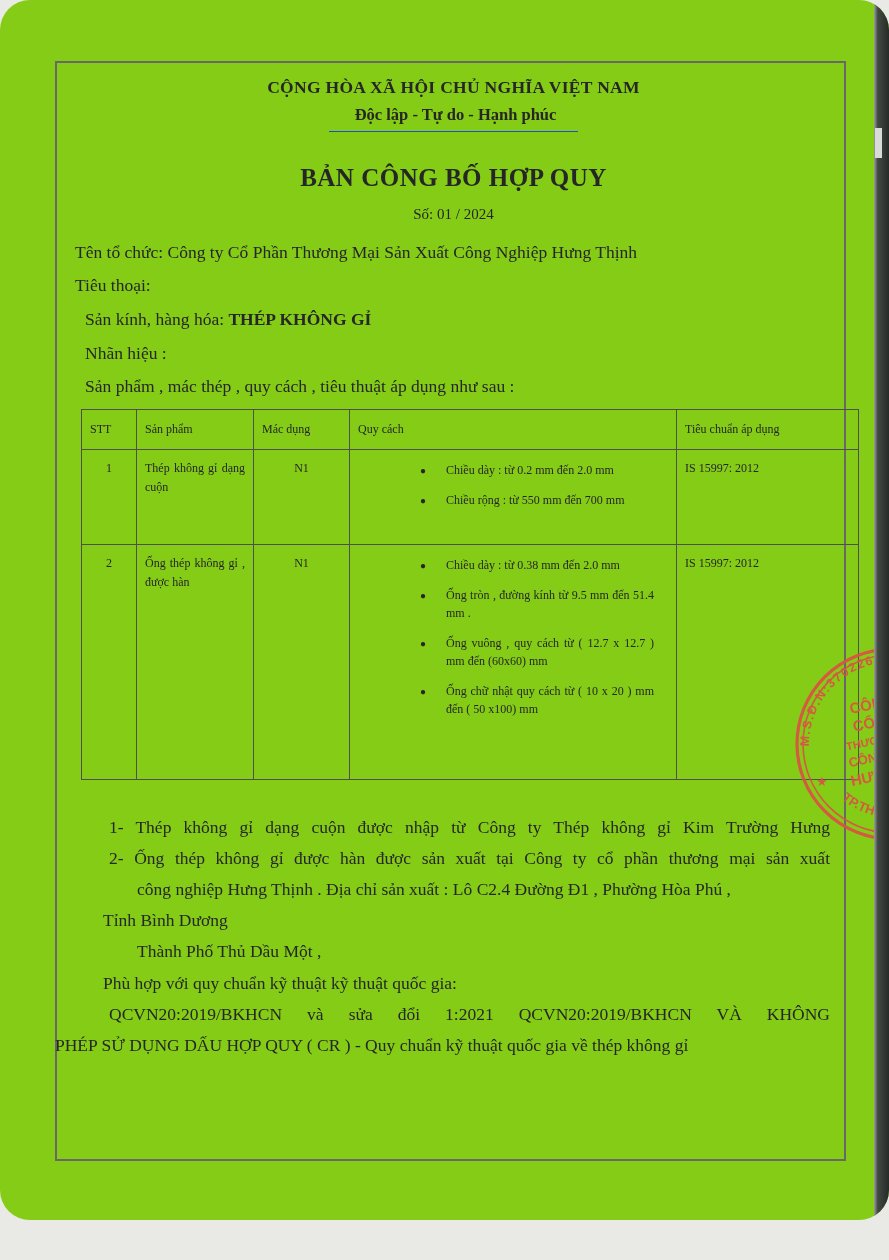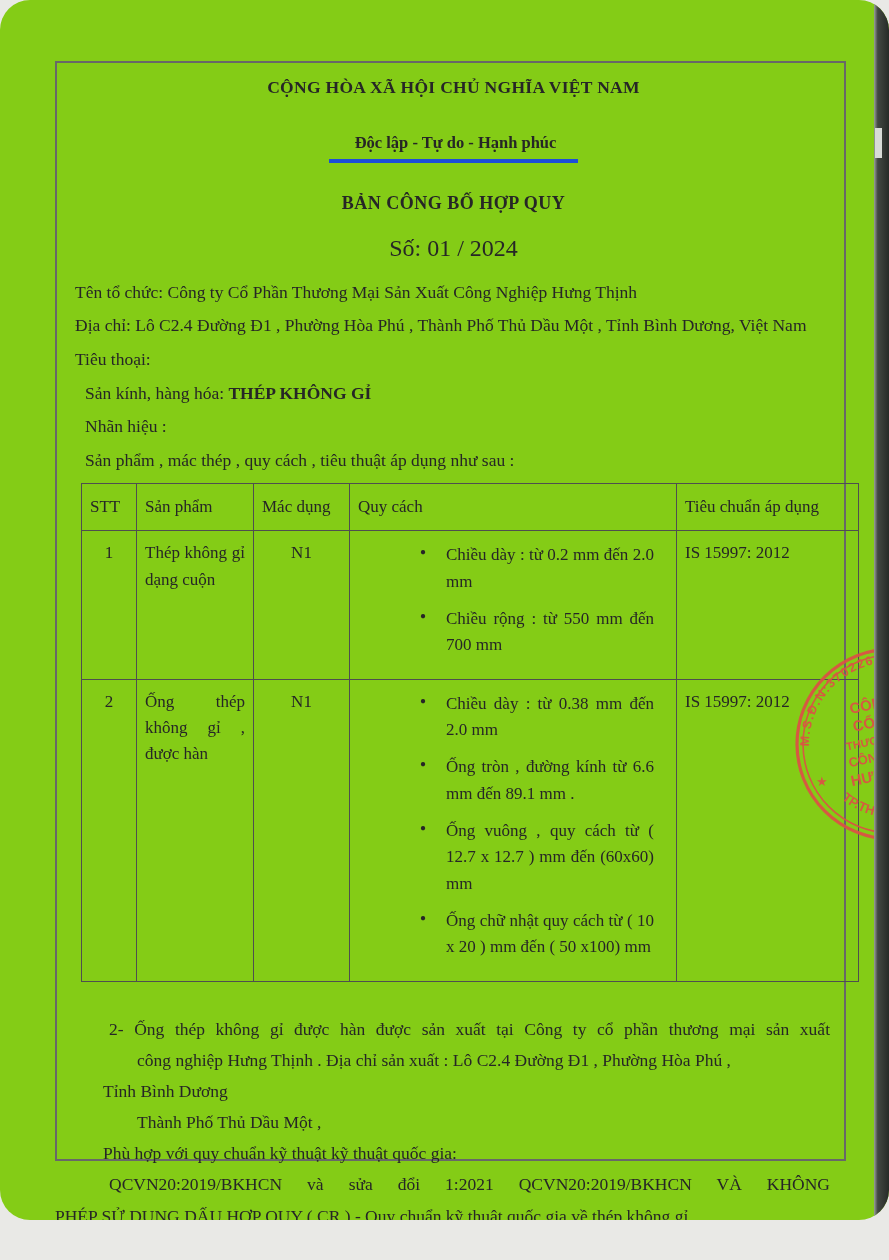--- a/index.html
+++ b/index.html
@@ -17,33 +17,33 @@
   
   .frame { position:absolute; left:55px; top:61px; width:791px; height:1100px;
            border:2px solid #686868; z-index:1; }
 
   .content { position:absolute; left:55px; top:61px; width:791px; height:1100px;
              padding:13px 14px 0 20px; z-index:2; font-size:17.5px; line-height:1.55; }
 
   .center { text-align:center; }
   .national-title { font-weight:bold; font-size:17.5px; letter-spacing:.3px; }
   .motto { font-weight:bold; font-size:16.5px; margin-top:1px; }
-  .motto span { display:inline-block; border-bottom:4px solid #1d4ed8; padding:0 22px 3px 26px;margin-top:28px; }
-  .doc-title { font-weight:bold; font-size:18px; letter-spacing:.5px; margin-top:27px; }
-  .doc-number { font-size:24px; margin-top:12px; }
+  .motto span { display:inline-block; border-bottom:1px solid #1d4ed8; padding:0 22px 3px 26px; }
+  .doc-title { font-weight:bold; font-size:25px; letter-spacing:.5px; margin-top:27px; }
+  .doc-number { font-size:15px; margin-top:6px; }
 
   .info { margin-top:12px; }
   .line { margin-bottom:6.5px; }
   .just { text-align:justify; }
   .indent { padding-left:10px; }
   .b { font-weight:bold; }
 
   
   table.spec { border-collapse:collapse; margin-top:9px; margin-left:6px;
-               width:777px; table-layout:fixed; font-size:17px;font-family:Liberation Serif, serif; }
+               width:777px; table-layout:fixed; font-size:12px;font-family:Liberation Serif, serif; }
   table.spec th, table.spec td { border:1.6px solid #4f4f4f; vertical-align:top; padding:9px 8px; }
   table.spec th { font-weight:normal; text-align:left; padding-top:10px; padding-bottom:10px; }
   .col-stt  { width:55px; }
   .col-sp   { width:117px; }
   .col-mt   { width:96px; }
   .col-qc   { width:327px; }
   .col-tc   { width:182px; }
   th.c, td.c { text-align:center; }
   td.sp { text-align:justify; padding-left:12px; padding-right:10px; }
   td.qc { padding-left:0; }
@@ -77,21 +77,20 @@
     <div class="center national-title">CỘNG HÒA XÃ HỘI CHỦ NGHĨA VIỆT NAM</div>
     <div class="center motto">
       <span>Độc lập - Tự do - Hạnh phúc</span>
     </div>
 
     <div class="center doc-title">BẢN CÔNG BỐ HỢP QUY</div>
     <div class="center doc-number">Số: 01 / 2024</div>
 
     <div class="info">
       <div class="line just">Tên tổ chức: Công ty Cổ Phần Thương Mại Sản Xuất Công Nghiệp Hưng Thịnh</div>
-      <div class="line just">Địa chỉ: Lô C2.4 Đường Đ1 , Phường Hòa Phú , Thành Phố Thủ Dầu Một , Tỉnh Bình Dương, Việt Nam</div>
       <div class="line">Tiêu thoại:</div>
       <div class="line indent"><span>Sản kính, hàng hóa: </span><span class="b">THÉP KHÔNG GỈ</span></div>
       <div class="line indent">Nhãn hiệu :</div>
       <div class="line indent">Sản phẩm , mác thép , quy cách , tiêu thuật áp dụng như sau :</div>
     </div>
 
     <table class="spec">
       <colgroup>
         <col class="col-stt">
           <col class="col-sp">
@@ -121,31 +120,32 @@
           </td>
           <td>IS 15997: 2012</td>
         </tr>
         <tr style="height:235px;">
           <td class="c">2</td>
           <td class="sp">Ống thép không gỉ , được hàn</td>
           <td class="c">N1</td>
           <td class="qc">
             <ul class="qc-list">
               <li>Chiều dày : từ 0.38 mm đến 2.0 mm</li>
-              <li>Ống tròn , đường kính từ 6.6 mm đến 89.1 mm .</li>
+              <li>Ống tròn , đường kính từ 9.5 mm đến 51.4 mm .</li>
               <li>Ống vuông , quy cách từ ( 12.7 x 12.7 ) mm đến (60x60) mm</li>
               <li>Ống chữ nhật quy cách từ ( 10 x 20 ) mm đến ( 50 x100) mm</li>
             </ul>
           </td>
           <td>IS 15997: 2012</td>
         </tr>
       </tbody>
     </table>
 
     <div class="notes">
+      <div class="line pl34 jl">1-  Thép không gỉ dạng cuộn được nhập từ Công ty Thép không gỉ Kim Trường Hưng</div>
       <div class="line pl34 jl">2-  Ống thép không gỉ được hàn được sản xuất tại Công ty cổ phần thương mại sản xuất</div>
       <div class="line pl60">công nghiệp Hưng Thịnh . Địa chỉ sản xuất : Lô C2.4 Đường Đ1 , Phường Hòa Phú ,</div>
       <div class="line pl28">Tỉnh Bình Dương</div>
       <div class="line pl60">Thành Phố Thủ Dầu Một ,</div>
       <div class="line pl28">Phù hợp với quy chuẩn kỹ thuật kỹ thuật quốc gia:</div>
       <div class="line pl34 jl">QCVN20:2019/BKHCN và sửa đổi 1:2021 QCVN20:2019/BKHCN VÀ KHÔNG</div>
       <div class="line pl0">PHÉP SỬ DỤNG DẤU HỢP QUY ( CR ) -  Quy chuẩn kỹ thuật quốc gia về thép không gỉ</div>
     </div>
 
   </div>

